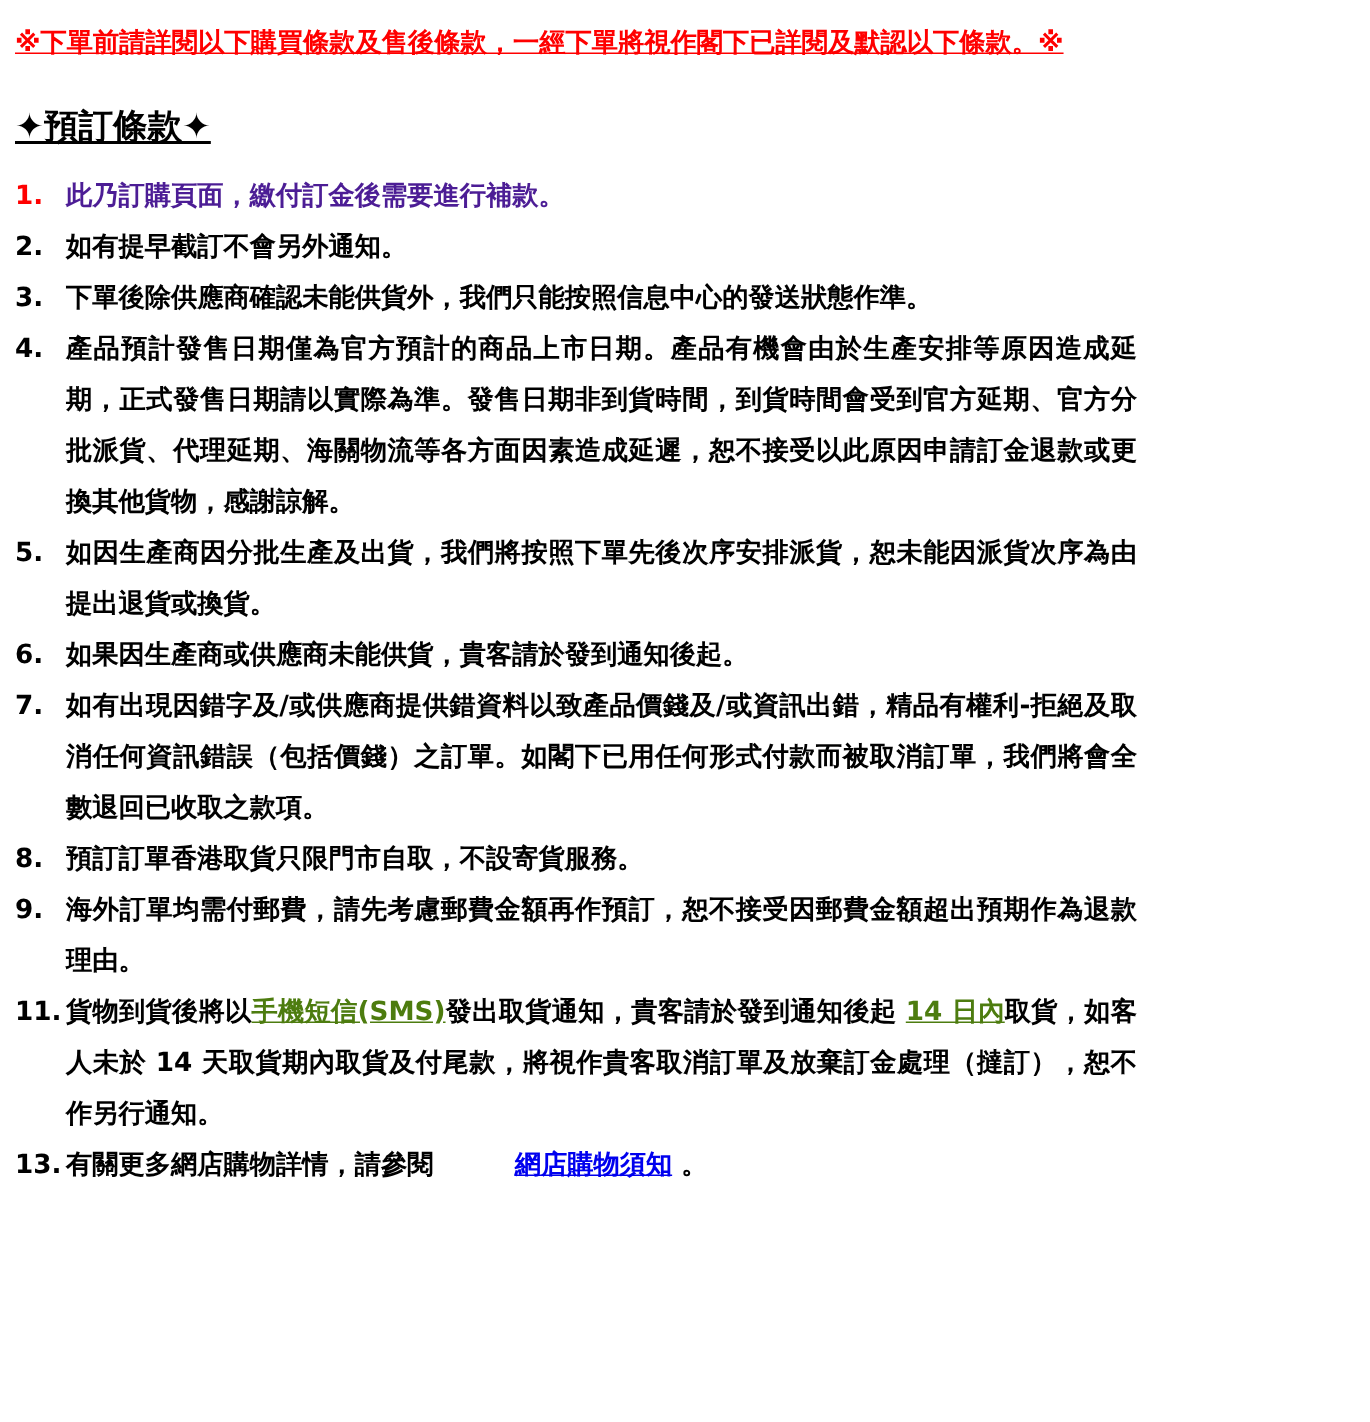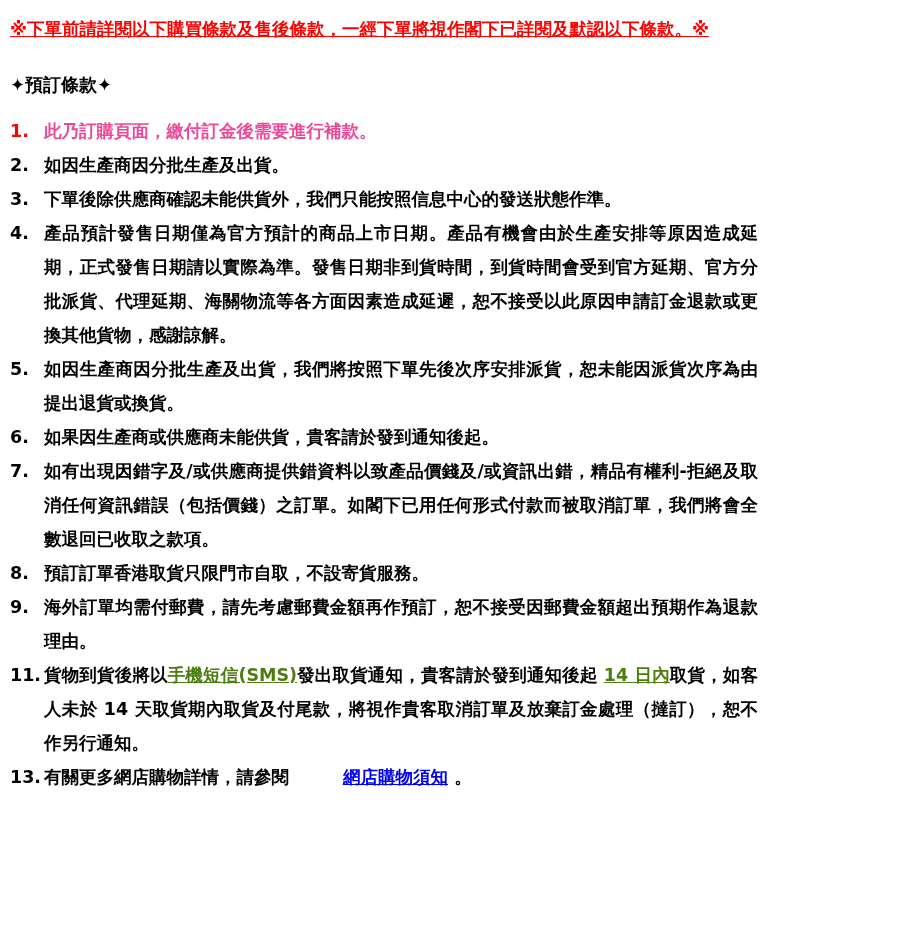--- a/index.html
+++ b/index.html
@@ -20,63 +20,64 @@
   }
   .main-title {
     margin: 4px 0 0 0;
     font-size: 17.5px;
     font-weight: bold;
     color: #ff0000;
     text-decoration: underline;
   }
   .section-title {
     margin: 22px 0 0 0;
-    font-size: 18px;
+    font-size: 23px;
     font-weight: bold;
     color: #000000;
+    text-decoration: underline;
   }
   .terms-list {
     list-style: none;
     margin: 12px 0 0 0;
     padding: 0;
   }
   .term-item {
     display: flex;
     align-items: flex-start;
   }
   .term-num {
     flex: 0 0 34px;
     width: 34px;
   }
   .term-text {
     flex: 1 1 auto;
     text-align: justify;
   }
   .seg-normal { color: #000000; }
-  .seg-red { color: #ec4899; }
+  .seg-red { color: #4c1d95; }
   .seg-red-underline { color: #4d7c0f; text-decoration: underline; }
   a.seg-link { color: #0000ee; text-decoration: underline; cursor: pointer; margin-left: 48px; }
   .num-red { color: #ff0000; }
 </style>
 </head>
 <body>
 
 <div class="page">
   <div class="main-title">※下單前請詳閱以下購買條款及售後條款，一經下單將視作閣下已詳閱及默認以下條款。※</div>
 
   <div class="section-title">✦預訂條款✦</div>
 
   <ol class="terms-list" id="terms-list">
       <li class="term-item">
         <span class="term-num num-red">1.</span>
         <div class="term-text"><span class="seg-red">此乃訂購頁面，繳付訂金後需要進行補款。</span></div>
       </li>
       <li class="term-item">
         <span class="term-num">2.</span>
-        <div class="term-text"><span class="seg-normal">如因生產商因分批生產及出貨。</span></div>
+        <div class="term-text"><span class="seg-normal">如有提早截訂不會另外通知。</span></div>
       </li>
       <li class="term-item">
         <span class="term-num">3.</span>
         <div class="term-text"><span class="seg-normal">下單後除供應商確認未能供貨外，我們只能按照信息中心的發送狀態作準。</span></div>
       </li>
       <li class="term-item">
         <span class="term-num">4.</span>
         <div class="term-text"><span class="seg-normal">產品預計發售日期僅為官方預計的商品上市日期。產品有機會由於生產安排等原因造成延期，正式發售日期請以實際為準。發售日期非到貨時間，到貨時間會受到官方延期、官方分批派貨、代理延期、海關物流等各方面因素造成延遲，恕不接受以此原因申請訂金退款或更換其他貨物，感謝諒解。</span></div>
       </li>
       <li class="term-item">

